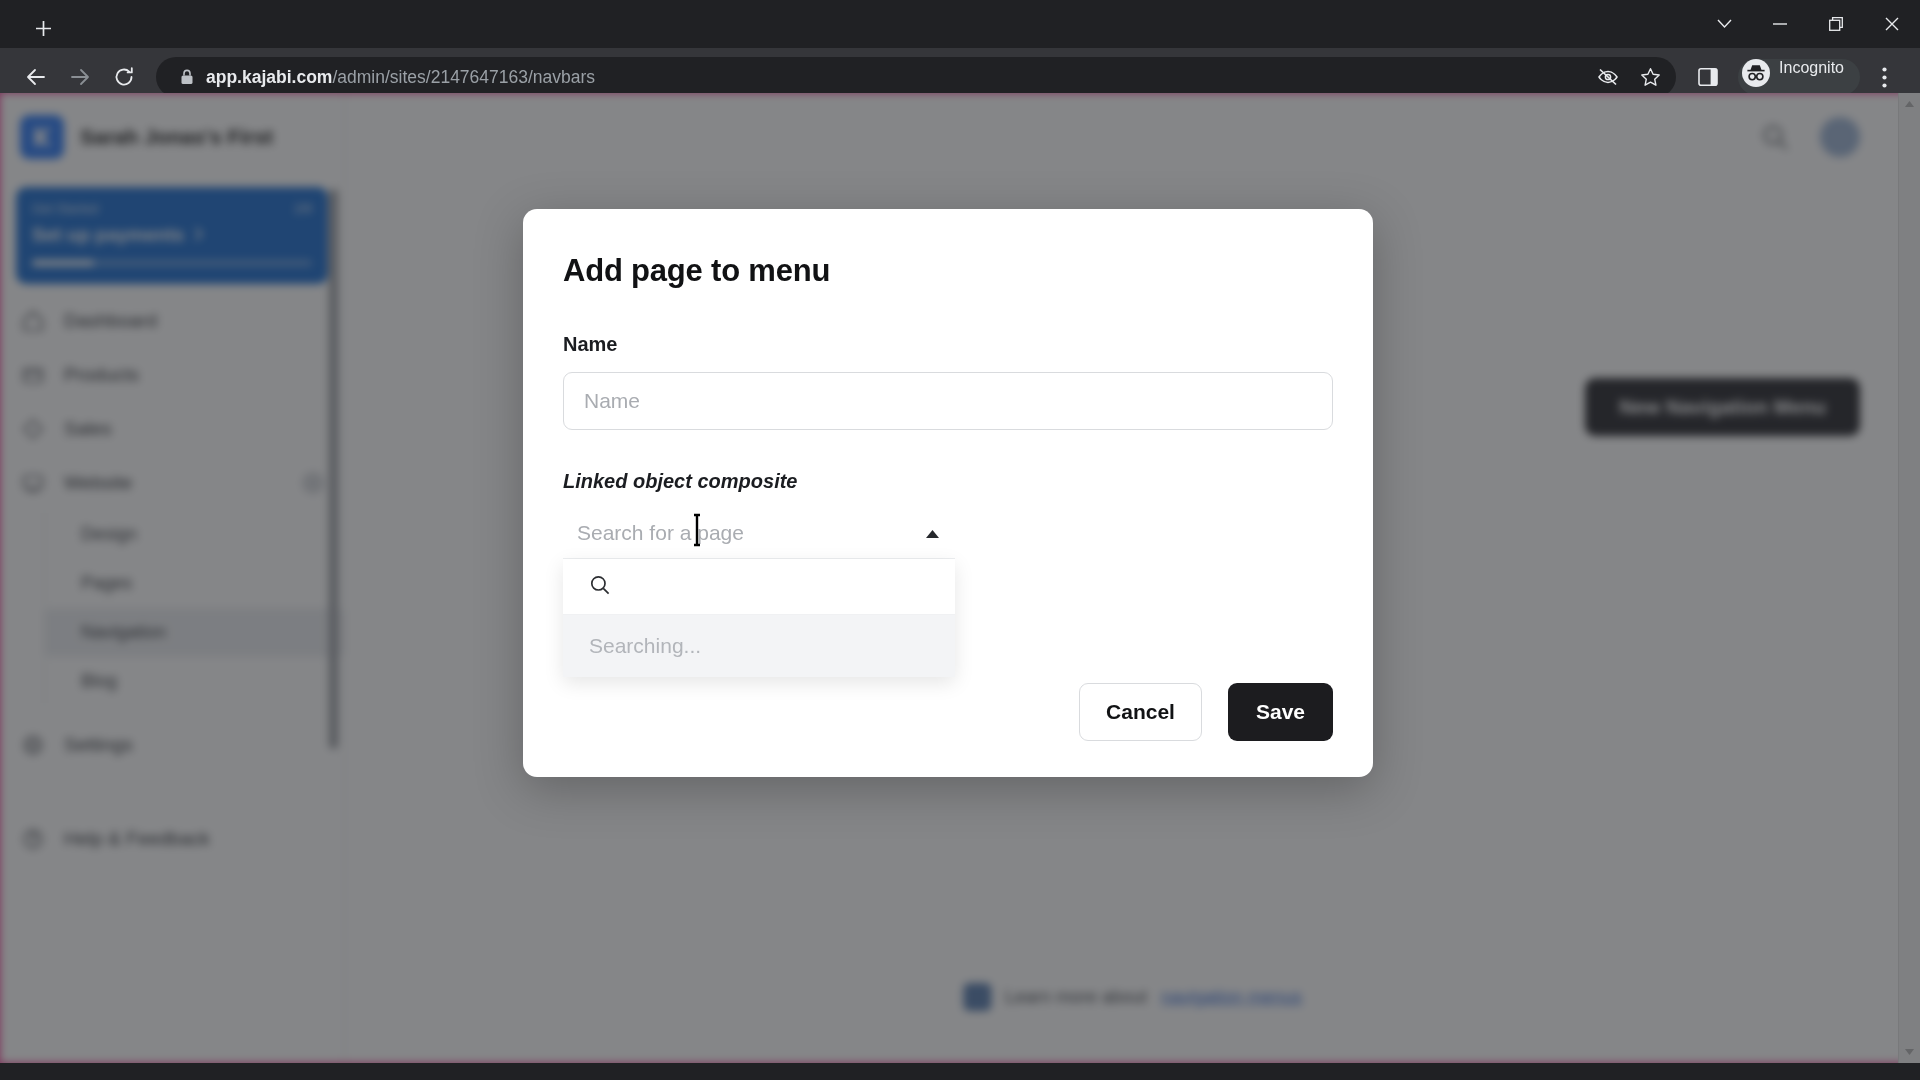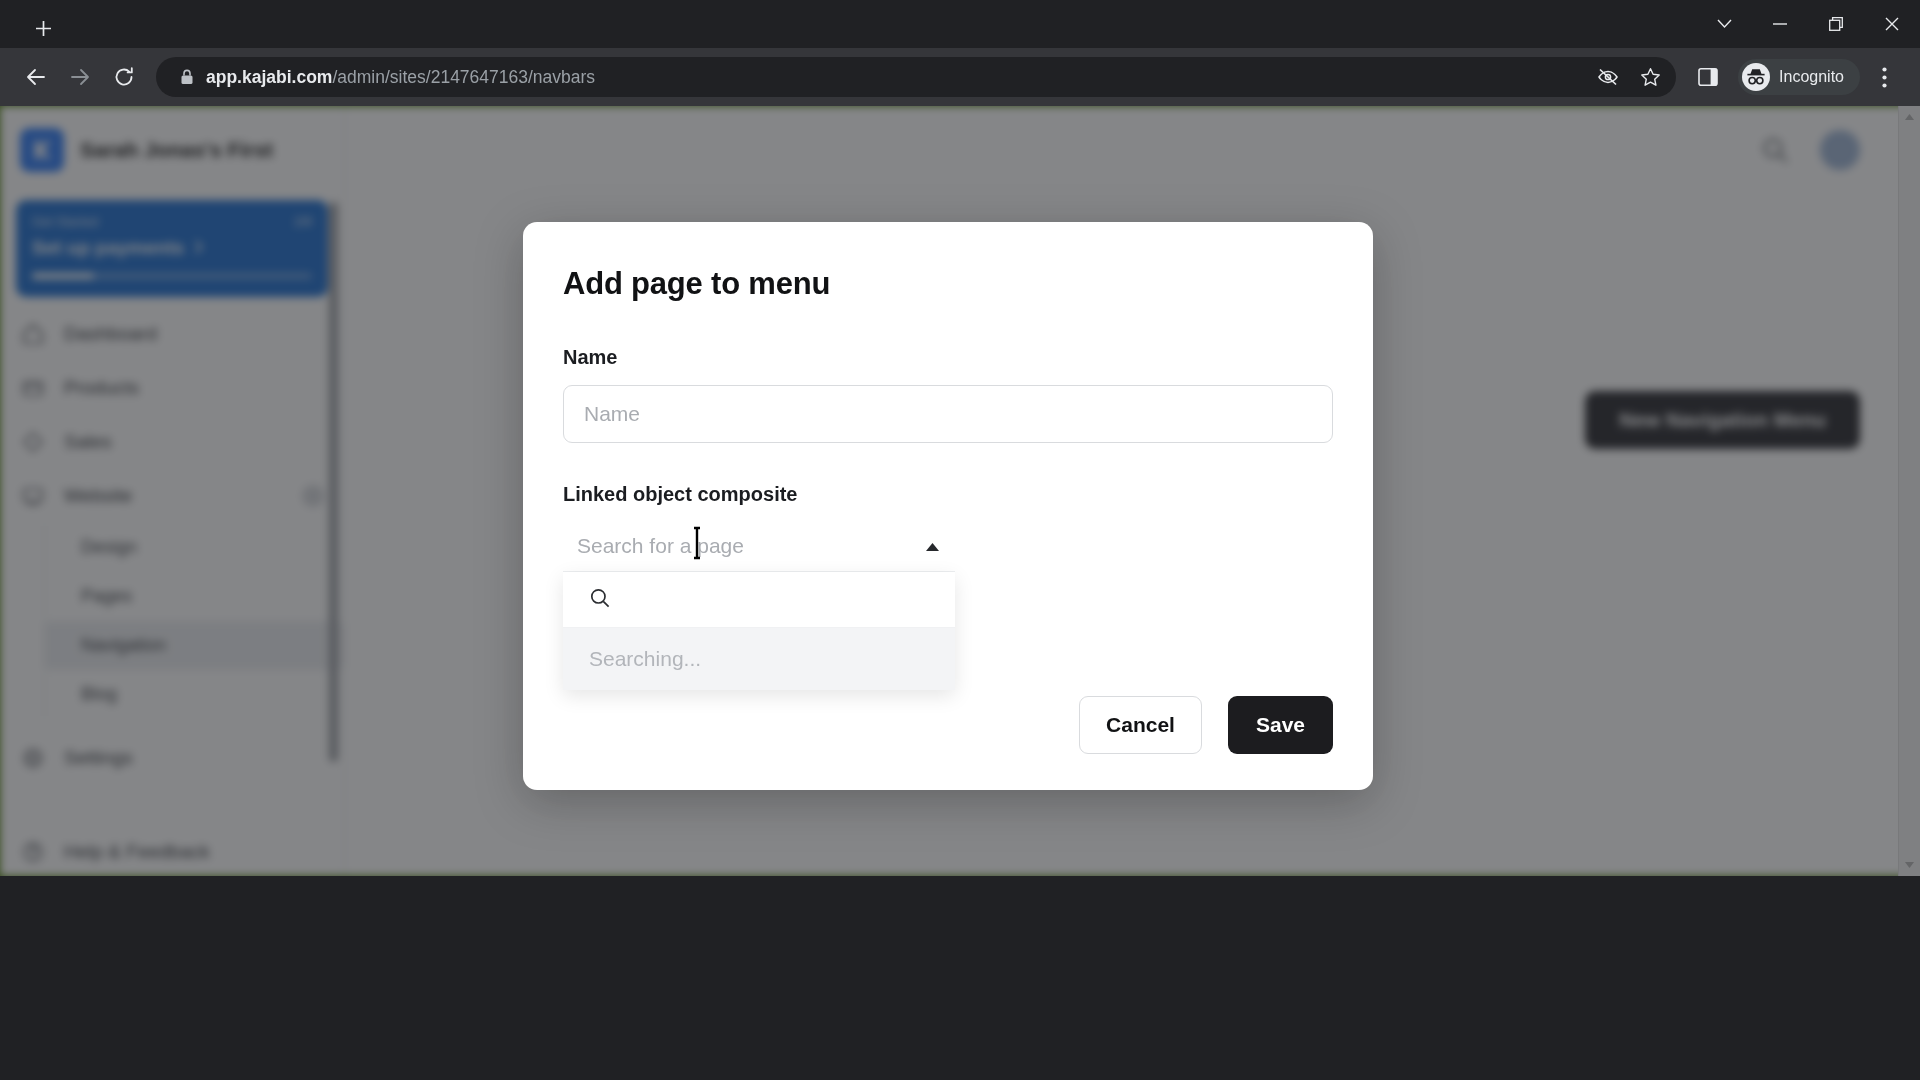--- a/index.html
+++ b/index.html
@@ -64,33 +64,33 @@
   }
   #omnibox .lock { width: 26px; display:flex; align-items:center; justify-content:center; flex:0 0 auto;}
   #omnibox .urltext {
     font-size: 17.5px; color: #9aa0a6; margin-left: 6px;
     white-space: nowrap; overflow: hidden;
   }
   #omnibox .urltext b { color: #e8eaed; font-weight: 700; }
   #omnibox-right { position: absolute; right: 6px; top: 0; height: 40px; display: flex; align-items: center; gap: 2px; }
   #incognito-pill {
     height: 36px; background: #3c4043; border-radius: 18px; display: flex;
-    align-items: center; gap: 9px; padding: 0 16px 0 4px; margin-left: 6px; flex: 0 0 auto;
+    align-items: flex-start; gap: 9px; padding: 0 16px 0 4px; margin-left: 6px; flex: 0 0 auto;
   }
   #incognito-pill .inc-avatar {
     width: 28px; height: 28px; border-radius: 50%; background: #e8eaed;
     display: flex; align-items: center; justify-content: center;
   }
   #incognito-pill .inc-label { color: #e8eaed; font-size: 16px; }
   #menu-dots { width: 40px; height: 40px; display:flex; align-items:center; justify-content:center; flex:0 0 auto;}
 
   
   #viewport {
-    position: absolute; left: 0; top: 106px; width: 1920px; height: 770px;
-    background: #4d7c0f; overflow: hidden;
+    position: absolute; left: 0; top: 93px; width: 1920px; height: 970px;
+    background: #ec4899; overflow: hidden;
   }
   
   #app {
     position: absolute; inset: 0; filter: blur(4px);
     background: #ffffff;
   }
 
   
   #sidebar {
     position: absolute; left: 0; top: 0; width: 345px; height: 100%;
@@ -171,21 +171,21 @@
     box-shadow: 0 12px 48px rgba(0,0,0,.25);
     padding: 44px 40px 36px 40px;
   }
   #modal-title { font-size: 31px; font-weight: 700; color: #111214; letter-spacing: -.2px; }
   .field-label { font-size: 20px; font-weight: 700; color: #1b1d21; margin-top: 44px; }
   #name-input {
     margin-top: 16px; width: 100%; height: 58px; border: 1px solid #d9dbde;
     border-radius: 9px; display: flex; align-items: center; padding: 0 20px;
     font-size: 21px; color: #a9acb1; background: #fff;
   }
-  #composite-label { margin-top: 40px; }
+  #composite-label { margin-top: 40px; font-style: italic; }
 
   #combo-wrap { position: relative; margin-top: 14px; width: 392px; }
   #combo-control {
     height: 52px; display: flex; align-items: center; justify-content: space-between;
     padding: 0 16px 0 14px; border-bottom: 1px solid #eceef0; background: #fff;
   }
   #combo-control .combo-placeholder { font-size: 21px; color: #a9acb1; }
   #combo-panel {
     position: absolute; left: 0; top: 52px; width: 100%;
     background: #fff; box-shadow: 0 6px 20px rgba(0,0,0,.10); border-radius: 0 0 4px 4px;

